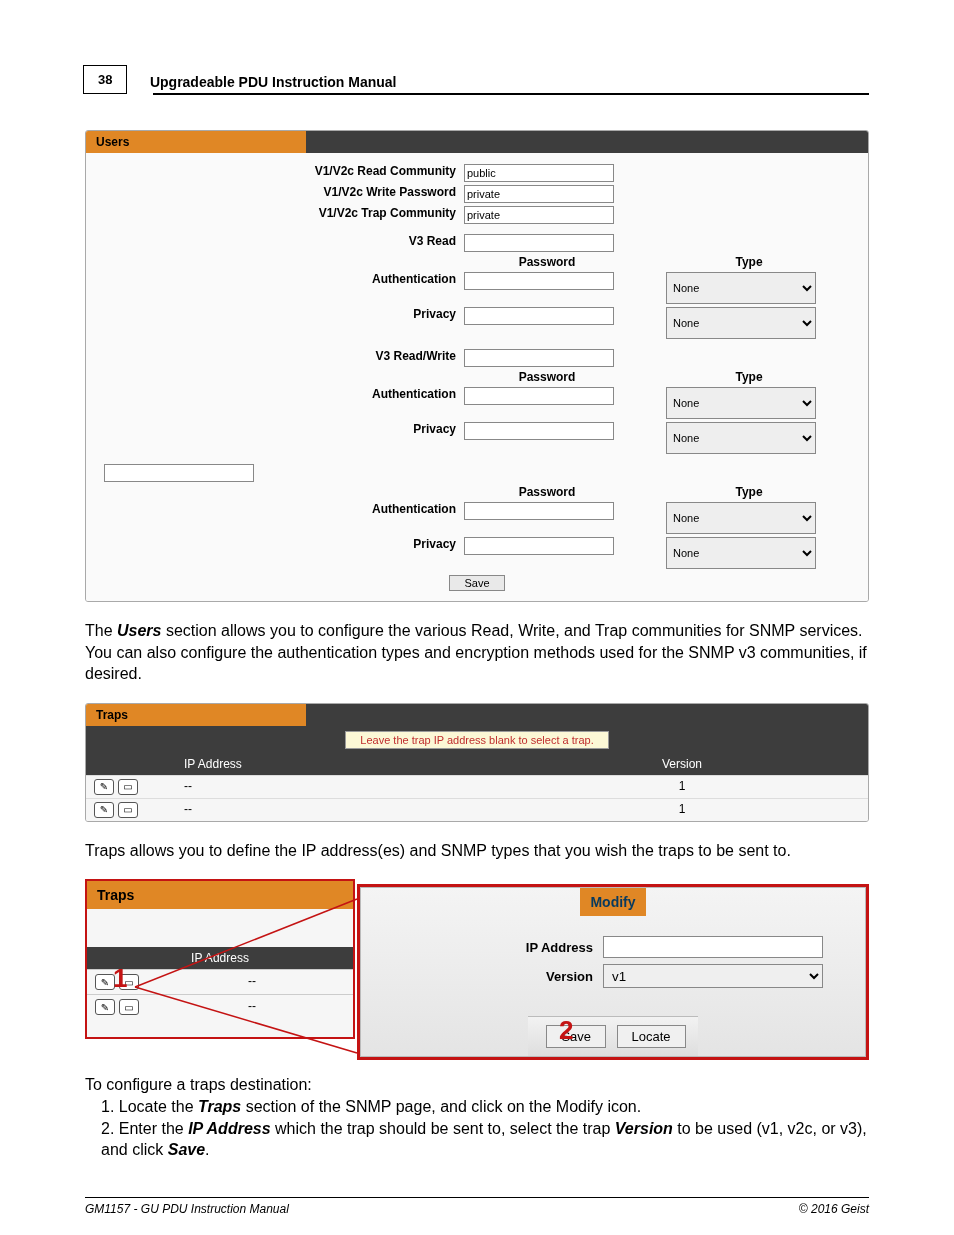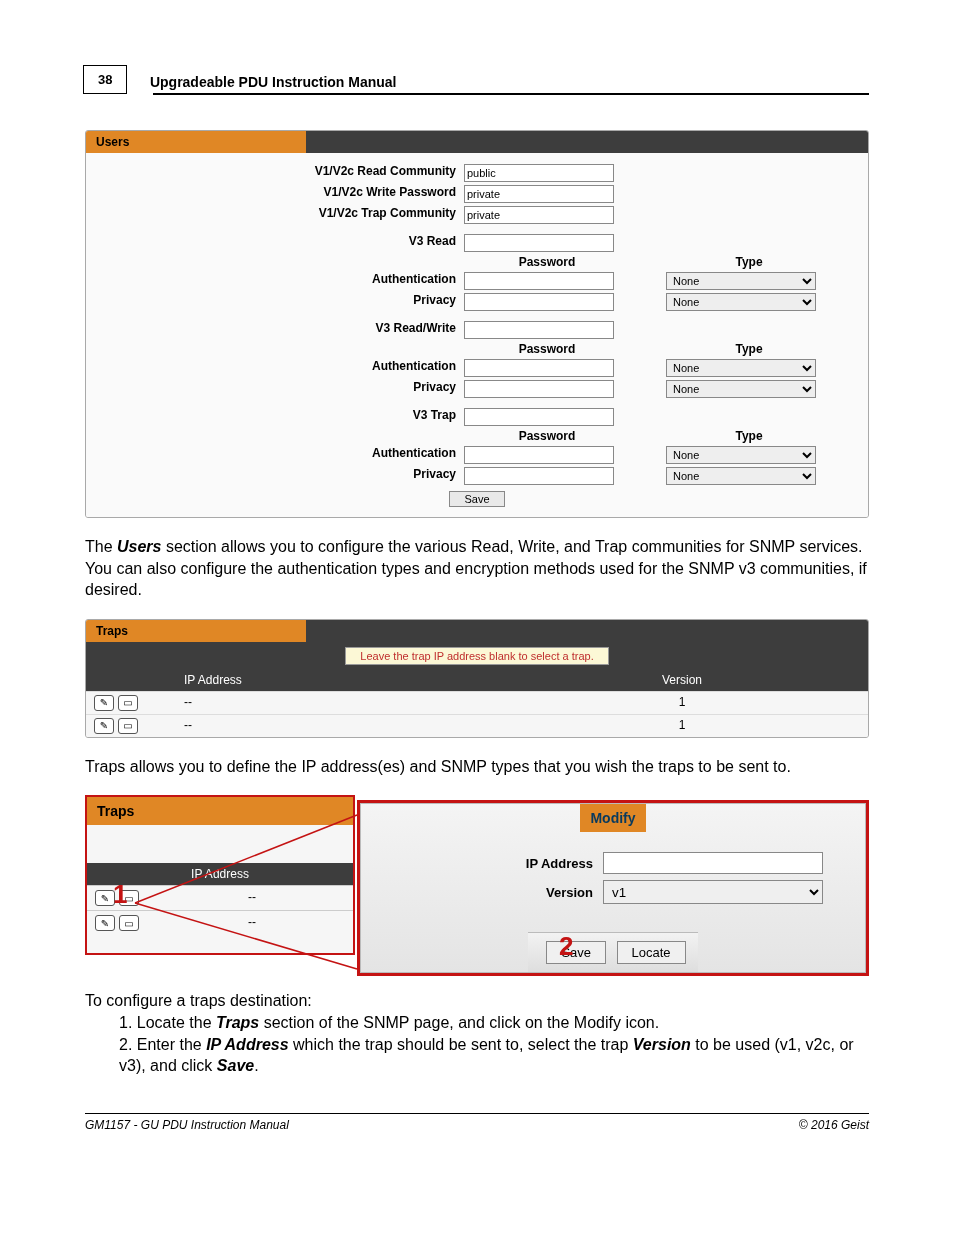--- a/index.html
+++ b/index.html
@@ -93,21 +93,21 @@
   }
   .type-col {
     margin-left: 52px;
     width: 150px;
   }
   .type-col select {
     width: 150px;
     font-size: 11px;
     padding: 1px 2px;
     border: 1px solid #888;
-    height: 18px;
+    height: 32px;
     background: #eee;
   }
   .save-row { text-align: center; margin-top: 6px; }
   .save-btn {
     font-size: 11px; padding: 1px 14px; border: 1px solid #888; background: #e9e9e9;
   }
 
   .body-text {
     font-size: 16px;
     line-height: 1.35;
@@ -303,21 +303,20 @@
       <div class="input-col"><input style=""></div>
       <div class="type-col"><select><option>None</option></select></div>
     </div>
     <div class="form-row">
       <div class="label-col">Privacy</div>
       <div class="input-col"><input style=""></div>
       <div class="type-col"><select><option>None</option></select></div>
     </div>
 
     <div class="form-row" style="margin-top:10px">
-      <div class="label-col">V3 Trap</div>
       <div class="input-col"><input style=""></div>
     </div>
     <div class="form-row" style="margin:0">
       <div style="width:368px"></div>
       <div style="width:150px;text-align:center;font-weight:bold">Password</div>
       <div style="width:52px"></div>
       <div style="width:150px;text-align:center;font-weight:bold">Type</div>
     </div>
     <div class="form-row">
       <div class="label-col">Authentication</div>
@@ -419,21 +418,21 @@
         <span class="red-num rn2">2</span>
         <button>Save</button>
         <button>Locate</button>
       </div>
     </div>
   </div>
 </div>
 
 <div class="instr">
   <span>To configure a traps destination:</span>
-  <div style="margin-left:34px">
+  <div style="margin-left:16px">
     <div>1. <span>Locate the </span><span class="bi">Traps</span><span> section of the SNMP page, and click on the Modify icon.</span></div>
     <div>2. <span>Enter the </span><span class="bi">IP Address</span><span> which the trap should be sent to, select the trap </span><span class="bi">Version</span><span> to be used (v1, v2c, or v3), and click </span><span class="bi">Save</span><span>.</span></div>
   </div>
 </div>
 
 <div class="footer-rule">
   <span>GM1157 - GU PDU Instruction Manual</span>
   <span class="fr">© 2016 Geist</span>
 </div>
 

